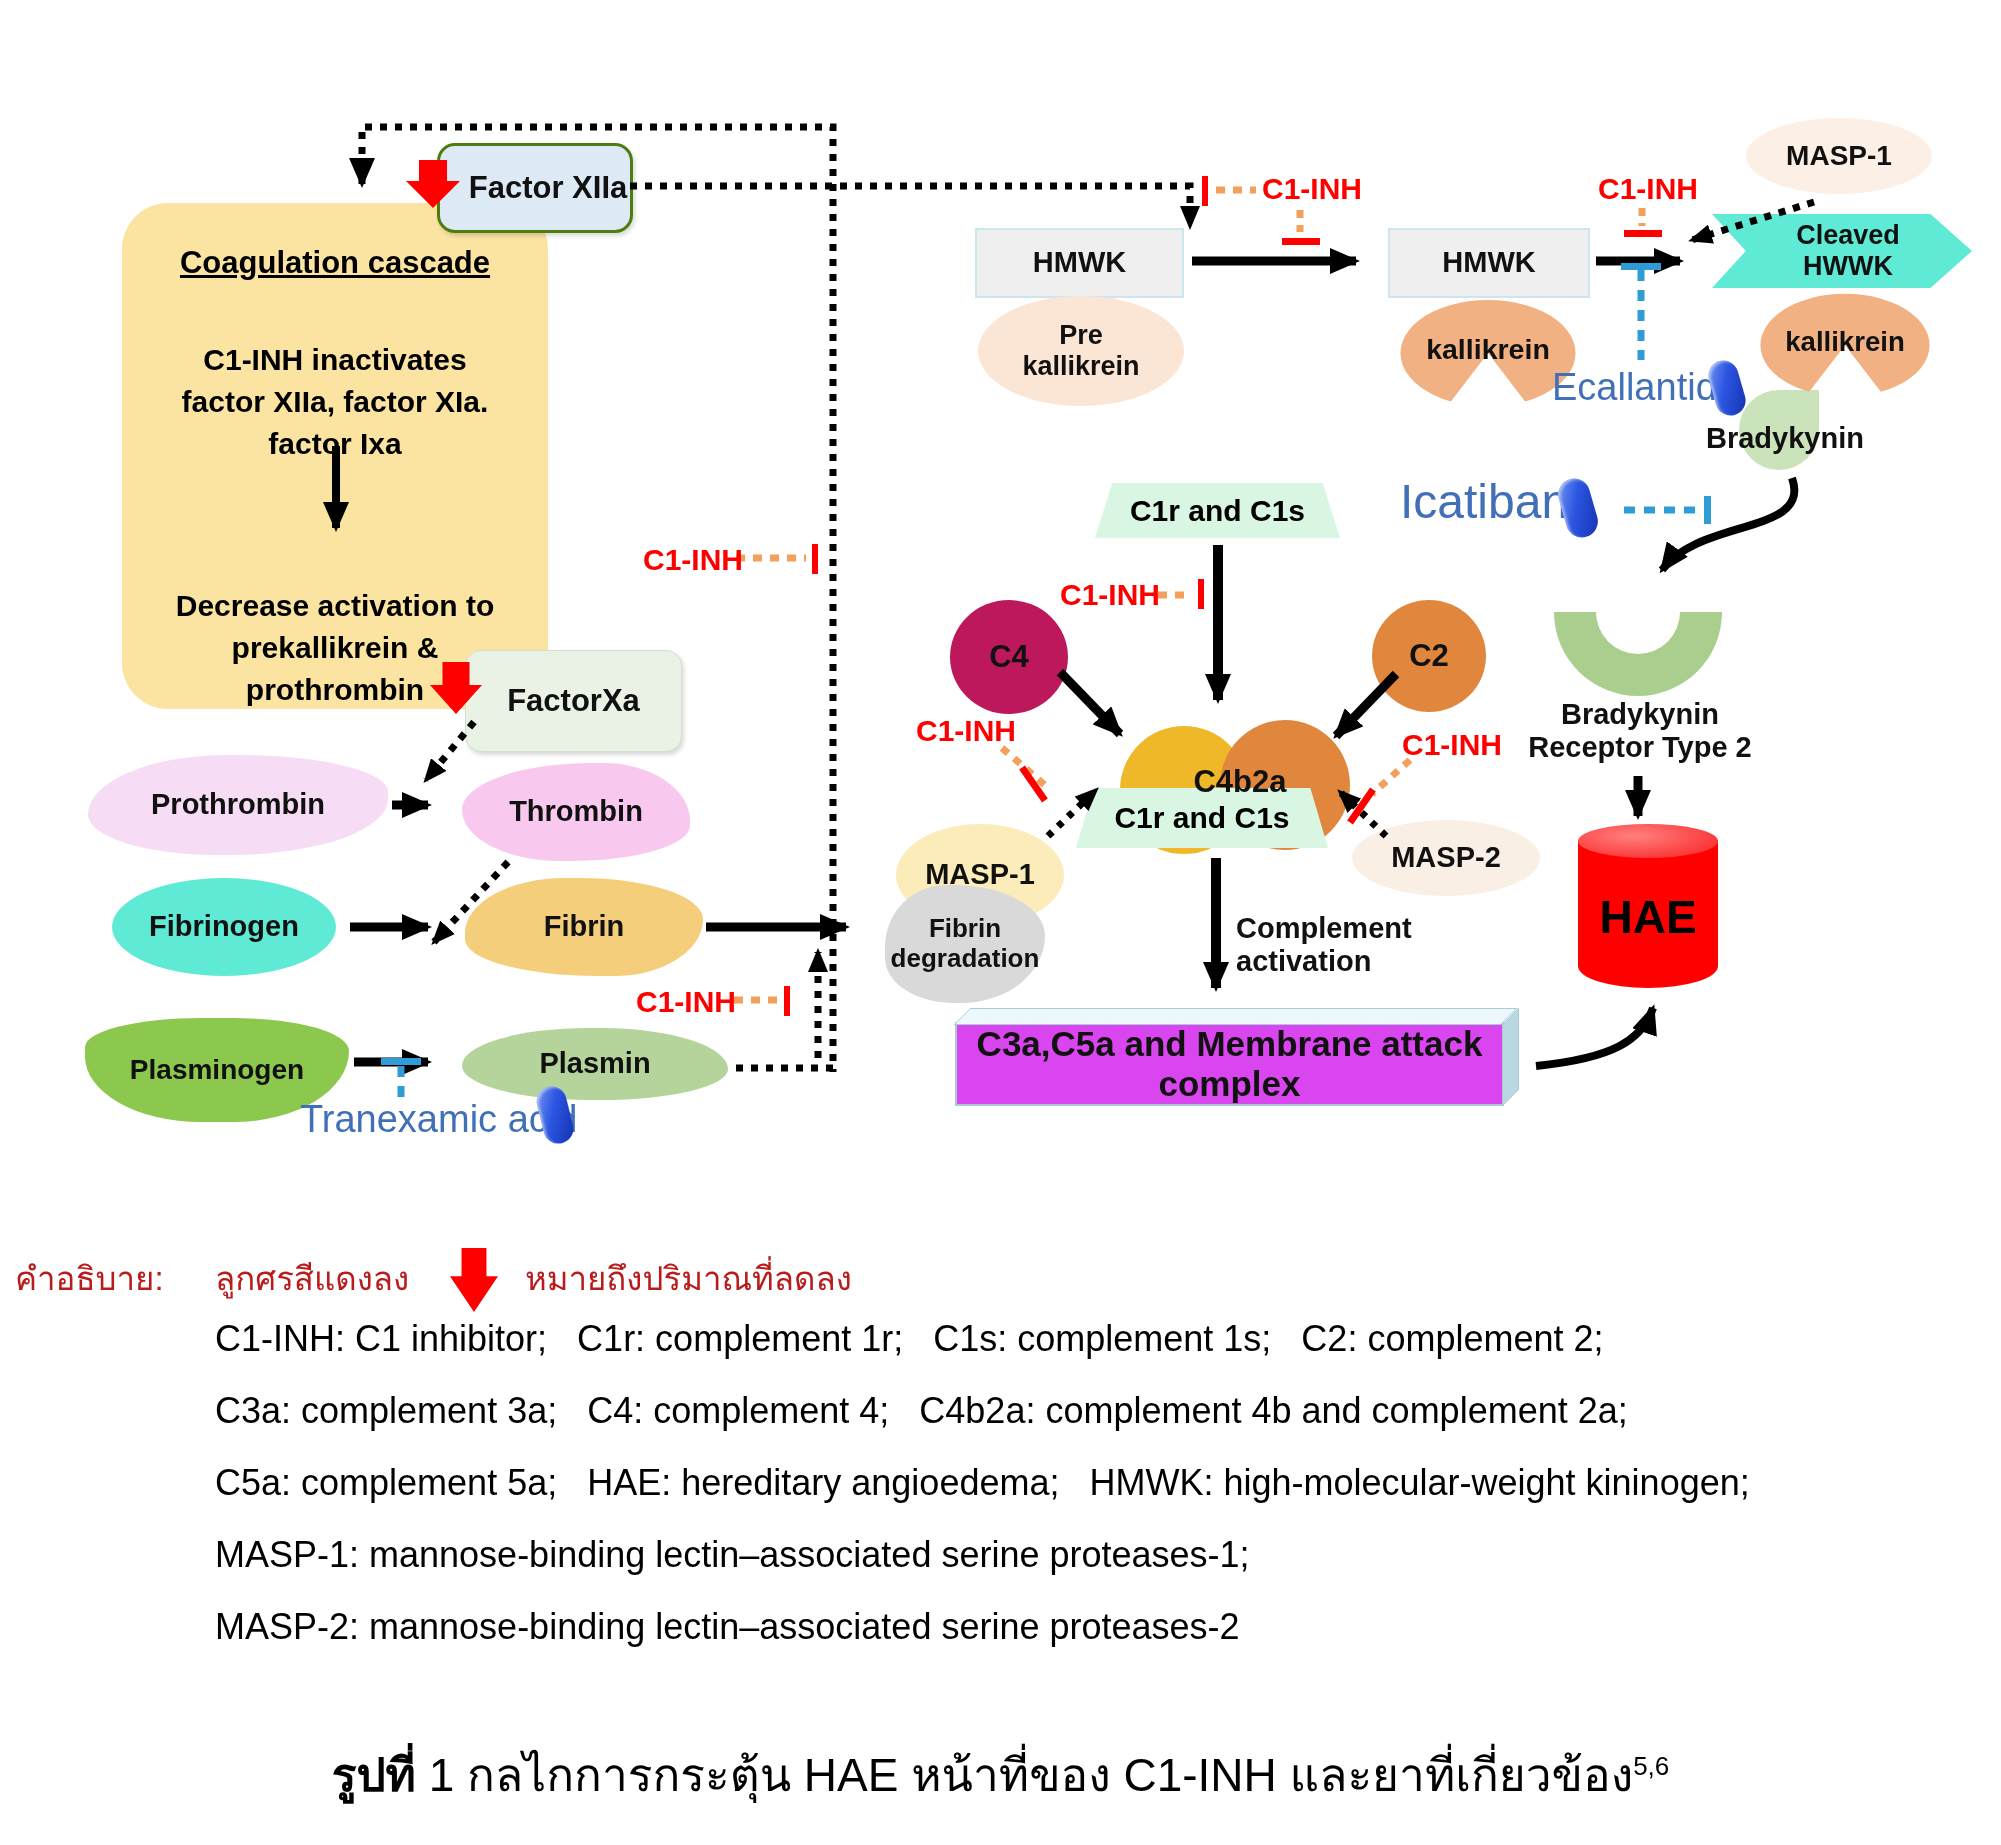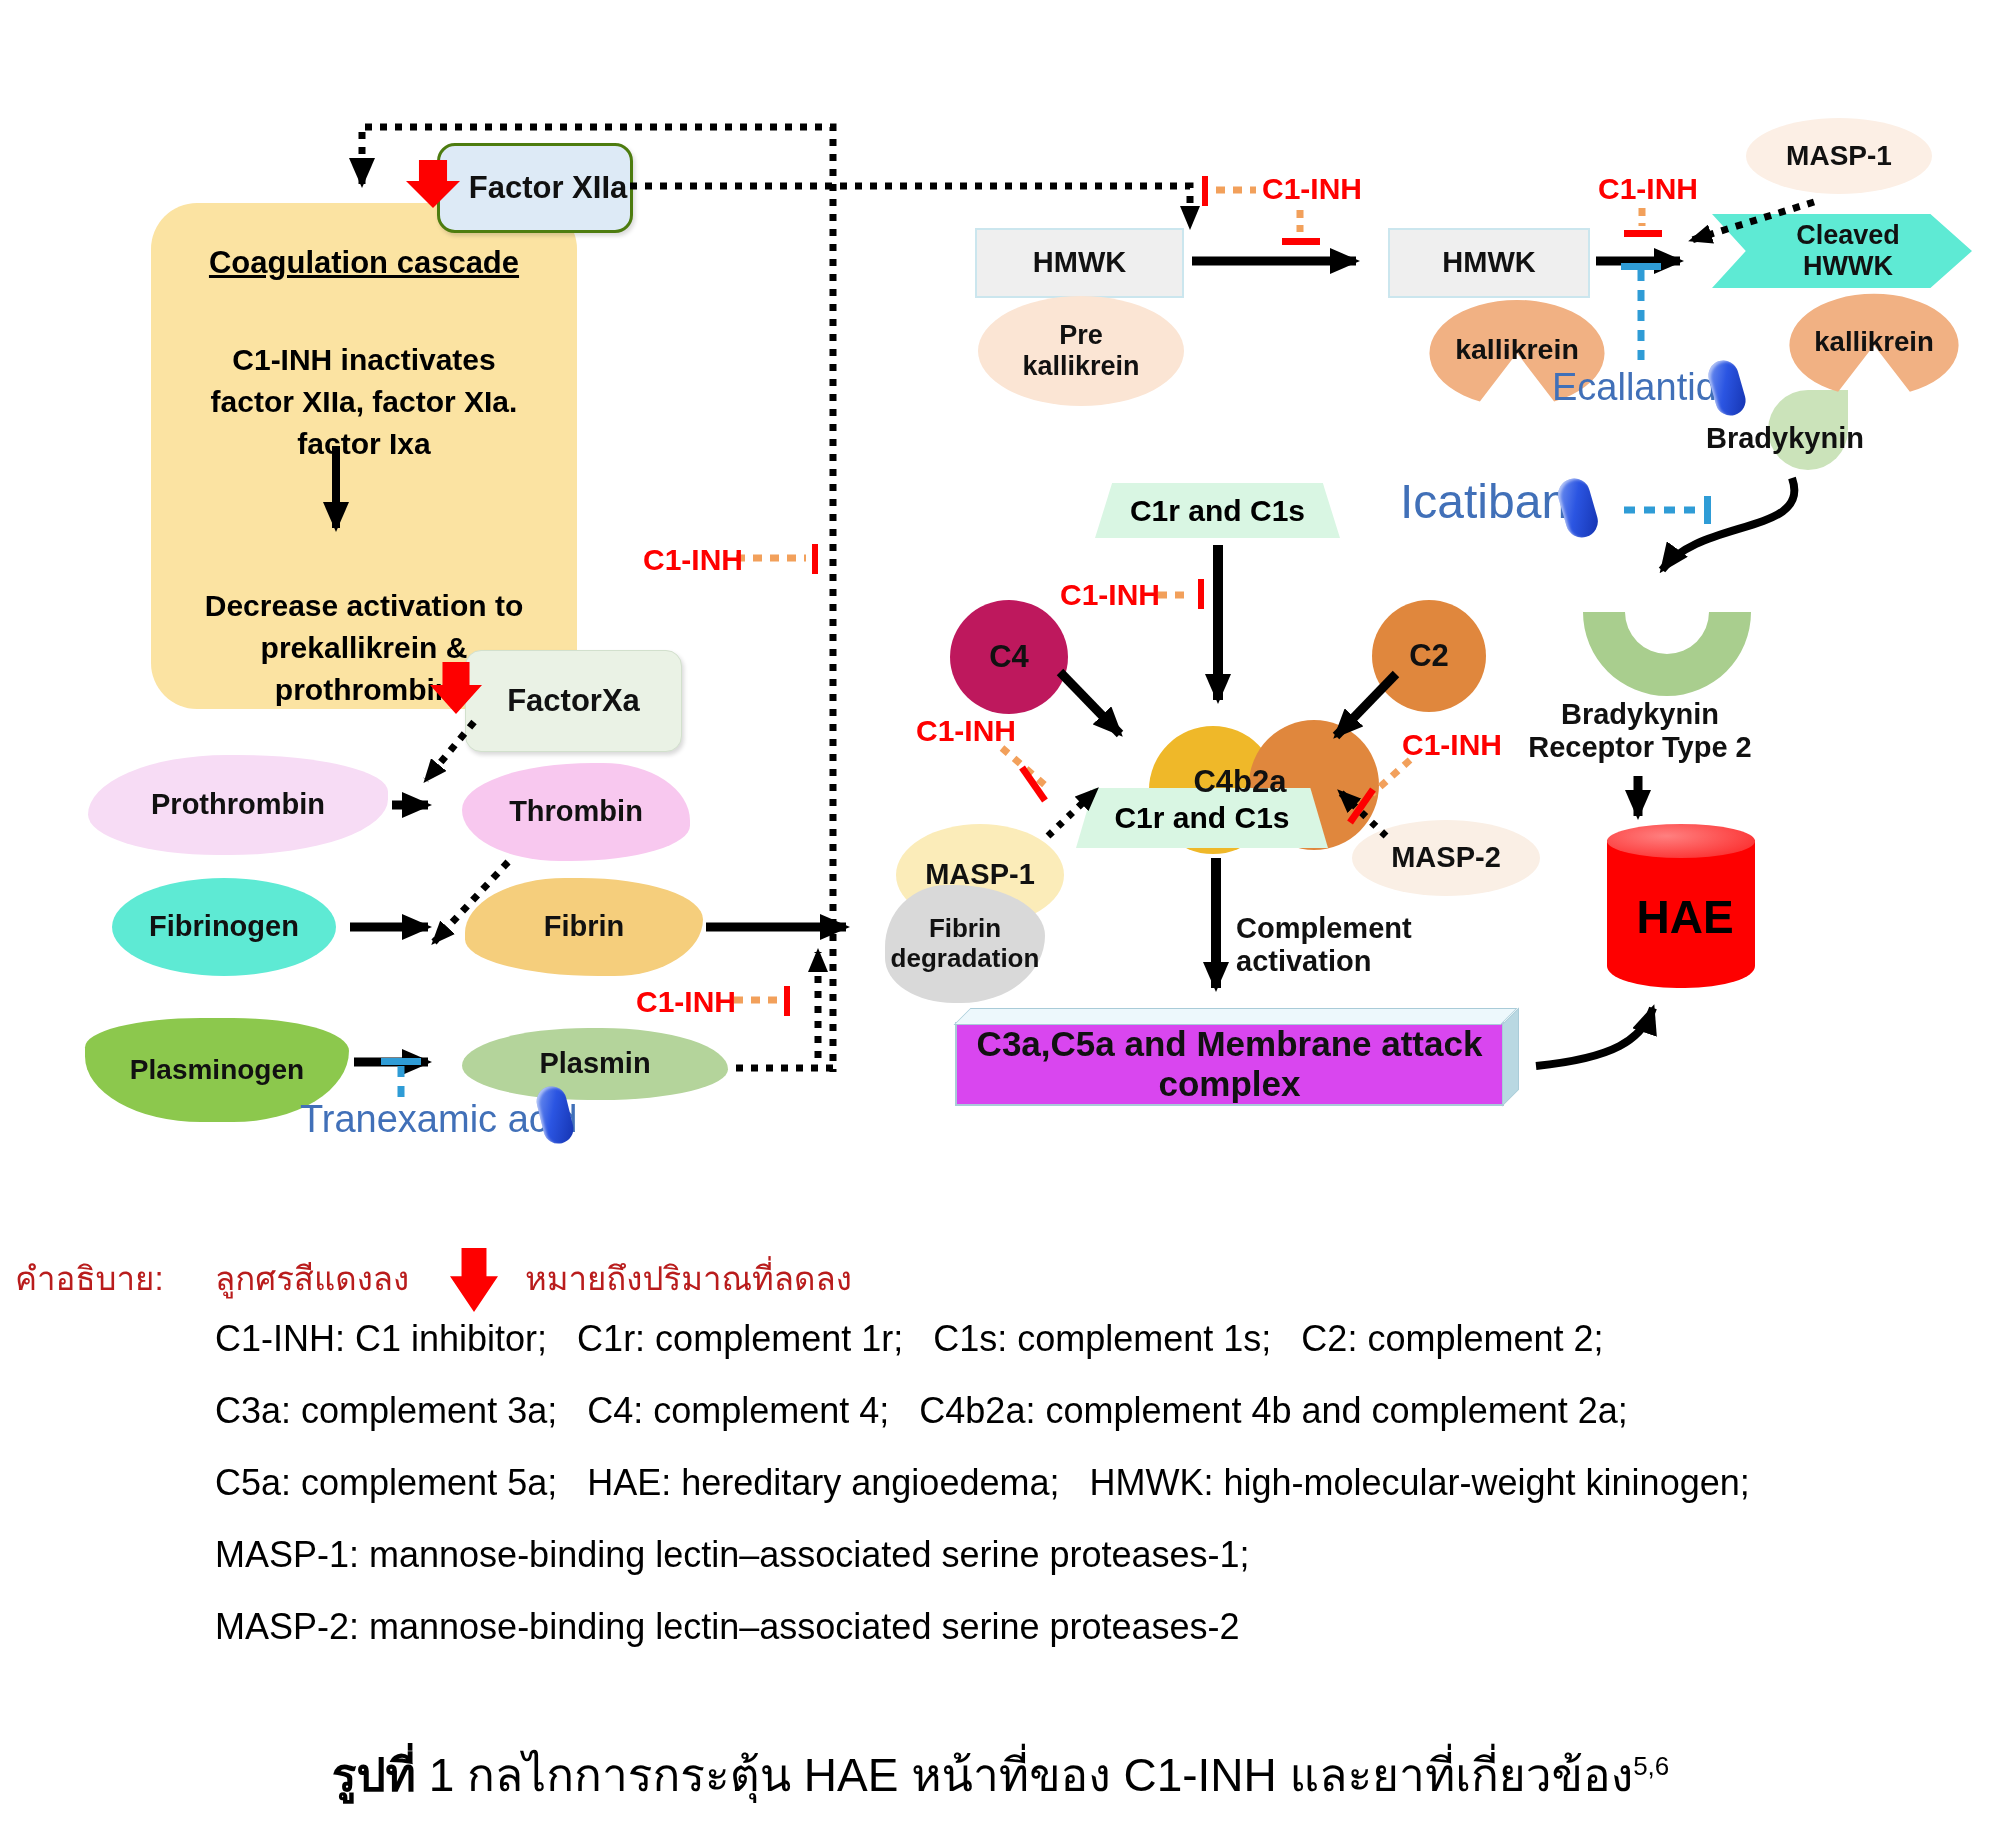--- a/index.html
+++ b/index.html
@@ -1,18 +1,18 @@
 <!DOCTYPE html>
 <html><head>
 <meta charset="utf-8">
 <style>
   html,body{margin:0;padding:0;background:#fff;}
   #canvas{position:relative;width:2001px;height:1845px;background:#fff;
           font-family:"Liberation Sans",sans-serif;overflow:hidden;}
-  .abs{position:absolute;margin-left:29px;}
+  .abs{position:absolute;}
   .node{position:absolute;display:flex;align-items:center;justify-content:center;
         text-align:center;font-weight:bold;color:#111;white-space:pre-line;line-height:1.15;}.z2{z-index:2}
   
   .coag-box{left:122px;top:203px;width:426px;height:506px;background:#FBE3A2;border-radius:46px;z-index:1;}
   .coag-inner{position:absolute;left:0;top:0;width:100%;display:flex;flex-direction:column;align-items:center;}
   .coag-title{margin-top:42px;font-size:31px;font-weight:bold;text-decoration:underline;}
   .coag-para{font-size:30px;font-weight:bold;white-space:pre-line;text-align:center;line-height:1.4;}
   .coag-p1{margin-top:58px;}
   .coag-p2{margin-top:120px;}
   .fxiia{left:437px;top:143px;width:190px;height:84px;background:#DDEAF6;border:3px solid #4d7c0f;
@@ -47,21 +47,21 @@
   
   .box3d{left:955px;top:1022px;width:545px;height:80px;background:#d946ef;border:2px solid #A9CBD8;
          font-size:35px;z-index:2;}
   .box3d::before{content:"";position:absolute;left:5px;top:-16px;width:100%;height:15px;
          background:#EDF8FC;border:1px solid #A9CBD8;transform:skewX(-45deg);}
   .box3d::after{content:"";position:absolute;right:-17px;top:-8px;width:15px;height:100%;
          background:#B9D8E2;border:1px solid #A9CBD8;transform:skewY(-45deg);}
   
   .cyl{left:1578px;top:840px;width:140px;height:148px;background:#FE0000;
        border-radius:0 0 70px 70px / 0 0 22px 22px;z-index:2;display:flex;align-items:center;
-       justify-content:center;font-weight:bold;font-size:46px;color:#000;padding-left:8px;}
+       justify-content:center;font-weight:bold;font-size:46px;color:#000;}
   .cyl::before{content:"";position:absolute;left:0;top:-16px;width:100%;height:34px;border-radius:50%;
        background:radial-gradient(ellipse at 40% 35%,#ff8080 0%,#fc3b3b 70%,#f51f1f 100%);}
   .cyl-label{position:relative;z-index:1;margin-top:6px;}
   
   .thai{position:absolute;font-size:33px;color:#b91c1c;z-index:5;white-space:nowrap;}
   .abbr{position:absolute;left:215px;font-size:36px;color:#000;z-index:5;white-space:pre-wrap;}
   .caption{position:absolute;left:0;top:1738px;width:2001px;text-align:center;font-size:46px;z-index:5;}
   .caption .pfx{font-weight:bold;}
   .caption .sup{font-size:26px;vertical-align:super;}
   svg.overlay{position:absolute;left:0;top:0;z-index:3;pointer-events:none;}

